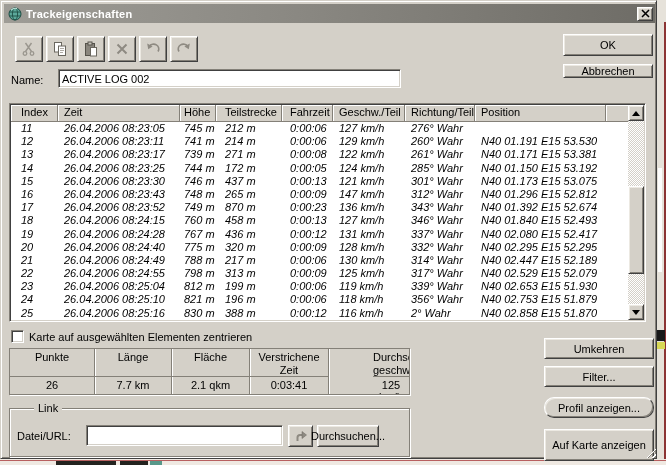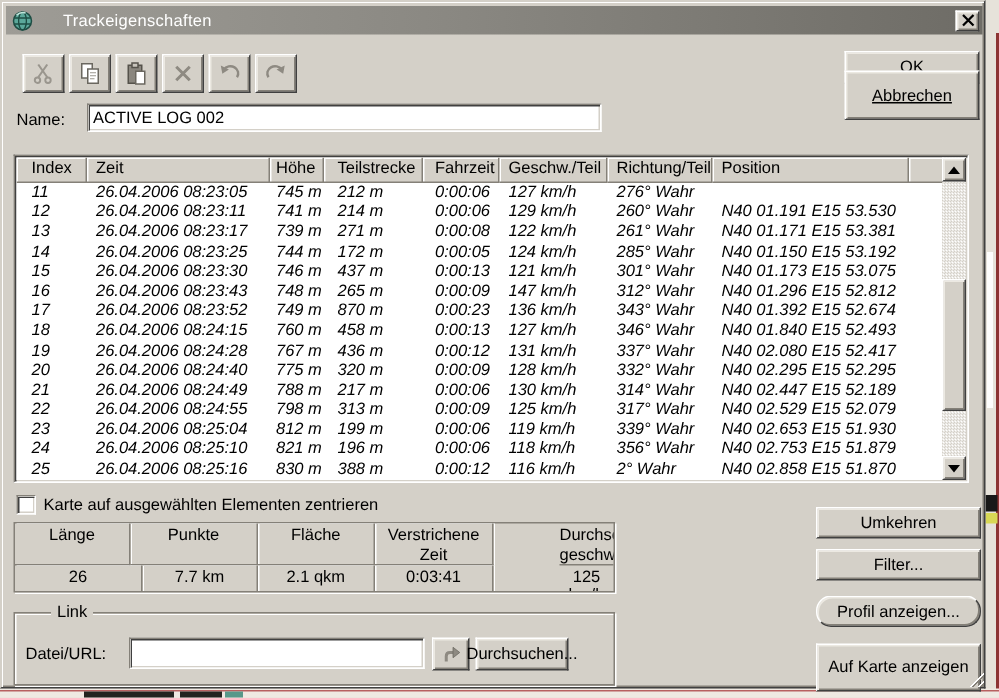--- a/index.html
+++ b/index.html
@@ -26,21 +26,21 @@
   #underlay-bottom .frag2{position:absolute;left:120px;top:2px;width:28px;height:4px;background:#23231f;}
   #underlay-bottom .frag3{position:absolute;left:150px;top:2px;width:12px;height:4px;background:#58988a;}
 
   
   #dialog{left:0;top:0;width:657px;height:459px;background:#d4d0c8;
     border:1px solid;border-color:#d4d0c8 #404040 #404040 #d4d0c8;
     box-shadow:inset 1px 1px 0 #ffffff, inset -1px -1px 0 #848078;}
 
   #titlebar{left:3px;top:3px;width:651px;height:19px;display:flex;align-items:center;
     background:linear-gradient(to right,#9e9c96,#8a8882 45%,#6e6c66);padding:0 2px;}
-  #title-text{color:#fff;font-weight:normal;margin-left:20px;flex:1;letter-spacing:.2px;}
+  #title-text{color:#fff;font-weight:bold;margin-left:4px;flex:1;letter-spacing:.2px;}
   #app-icon{width:14px;height:14px;margin-left:2px;}
   #close-btn{width:16px;height:14px;}
 
   
   #toolbar{left:14px;top:35px;height:26px;display:flex;gap:3px;}
   .tbtn{width:28px;height:26px;}
   .tbtn svg{width:16px;height:16px;}
 
   
   #name-label{left:10px;top:73px;}
@@ -86,21 +86,21 @@
   #link-group{left:8px;top:407px;width:401px;height:49px;border:1px solid #848078;
     box-shadow:inset 1px 1px 0 #fff, 1px 1px 0 #fff;}
   #link-label{left:13px;top:401px;background:#d4d0c8;padding:0 4px;margin-left:20px;}
   #file-label{left:16px;top:429px;}
   #file-input{left:85px;top:424px;width:197px;height:21px;padding:1px 3px;font:11px "Liberation Sans",sans-serif;outline:none;}
   #open-link-btn{left:287px;top:424px;width:25px;height:22px;}
   #browse-btn{left:316px;top:424px;width:62px;height:22px;}
 
   
   #ok-btn{left:562px;top:33px;width:90px;height:22px;}
-  #cancel-btn{left:562px;top:46px;width:90px;height:33px;text-decoration:underline;}
+  #cancel-btn{left:562px;top:63px;width:90px;height:14px;}
   #reverse-btn{left:543px;top:337px;width:110px;height:21px;}
   #filter-btn{left:543px;top:365px;width:110px;height:21px;}
   #profile-btn{left:543px;top:396px;width:110px;height:21px;border-radius:10px;}
   #map-btn{left:543px;top:428px;width:110px;height:32px;}
 
   #resize-grip{left:643px;top:445px;width:12px;height:12px;
     background:repeating-linear-gradient(135deg,transparent 0 2px,#ffffff 2px 3px,#848078 3px 4px);
     clip-path:polygon(100% 0,100% 100%,0 100%);}
 </style>
 </head>
@@ -355,22 +355,22 @@
         </div>
       </div>
     </div>
   </div>
 
   <div class="abs sunken" id="center-checkbox"></div>
   <span class="abs" id="center-label">Karte auf ausgewählten Elementen zentrieren</span>
 
   <div class="abs" id="summary">
     <div class="sum-row" id="sum-head">
+      <div class="sum-cell s0">Punkte</div>
       <div class="sum-cell s1">Länge</div>
-      <div class="sum-cell s0">Punkte</div>
       <div class="sum-cell s2">Fläche</div>
       <div class="sum-cell s3">Verstrichene
 Zeit</div>
       <div class="sum-cell s4">Durchschnitts-
 geschwindigkeit</div>
     </div>
     <div class="sum-row" id="sum-vals">
       <div class="sum-cell s0">26</div>
       <div class="sum-cell s1">7.7 km</div>
       <div class="sum-cell s2">2.1 qkm</div>

